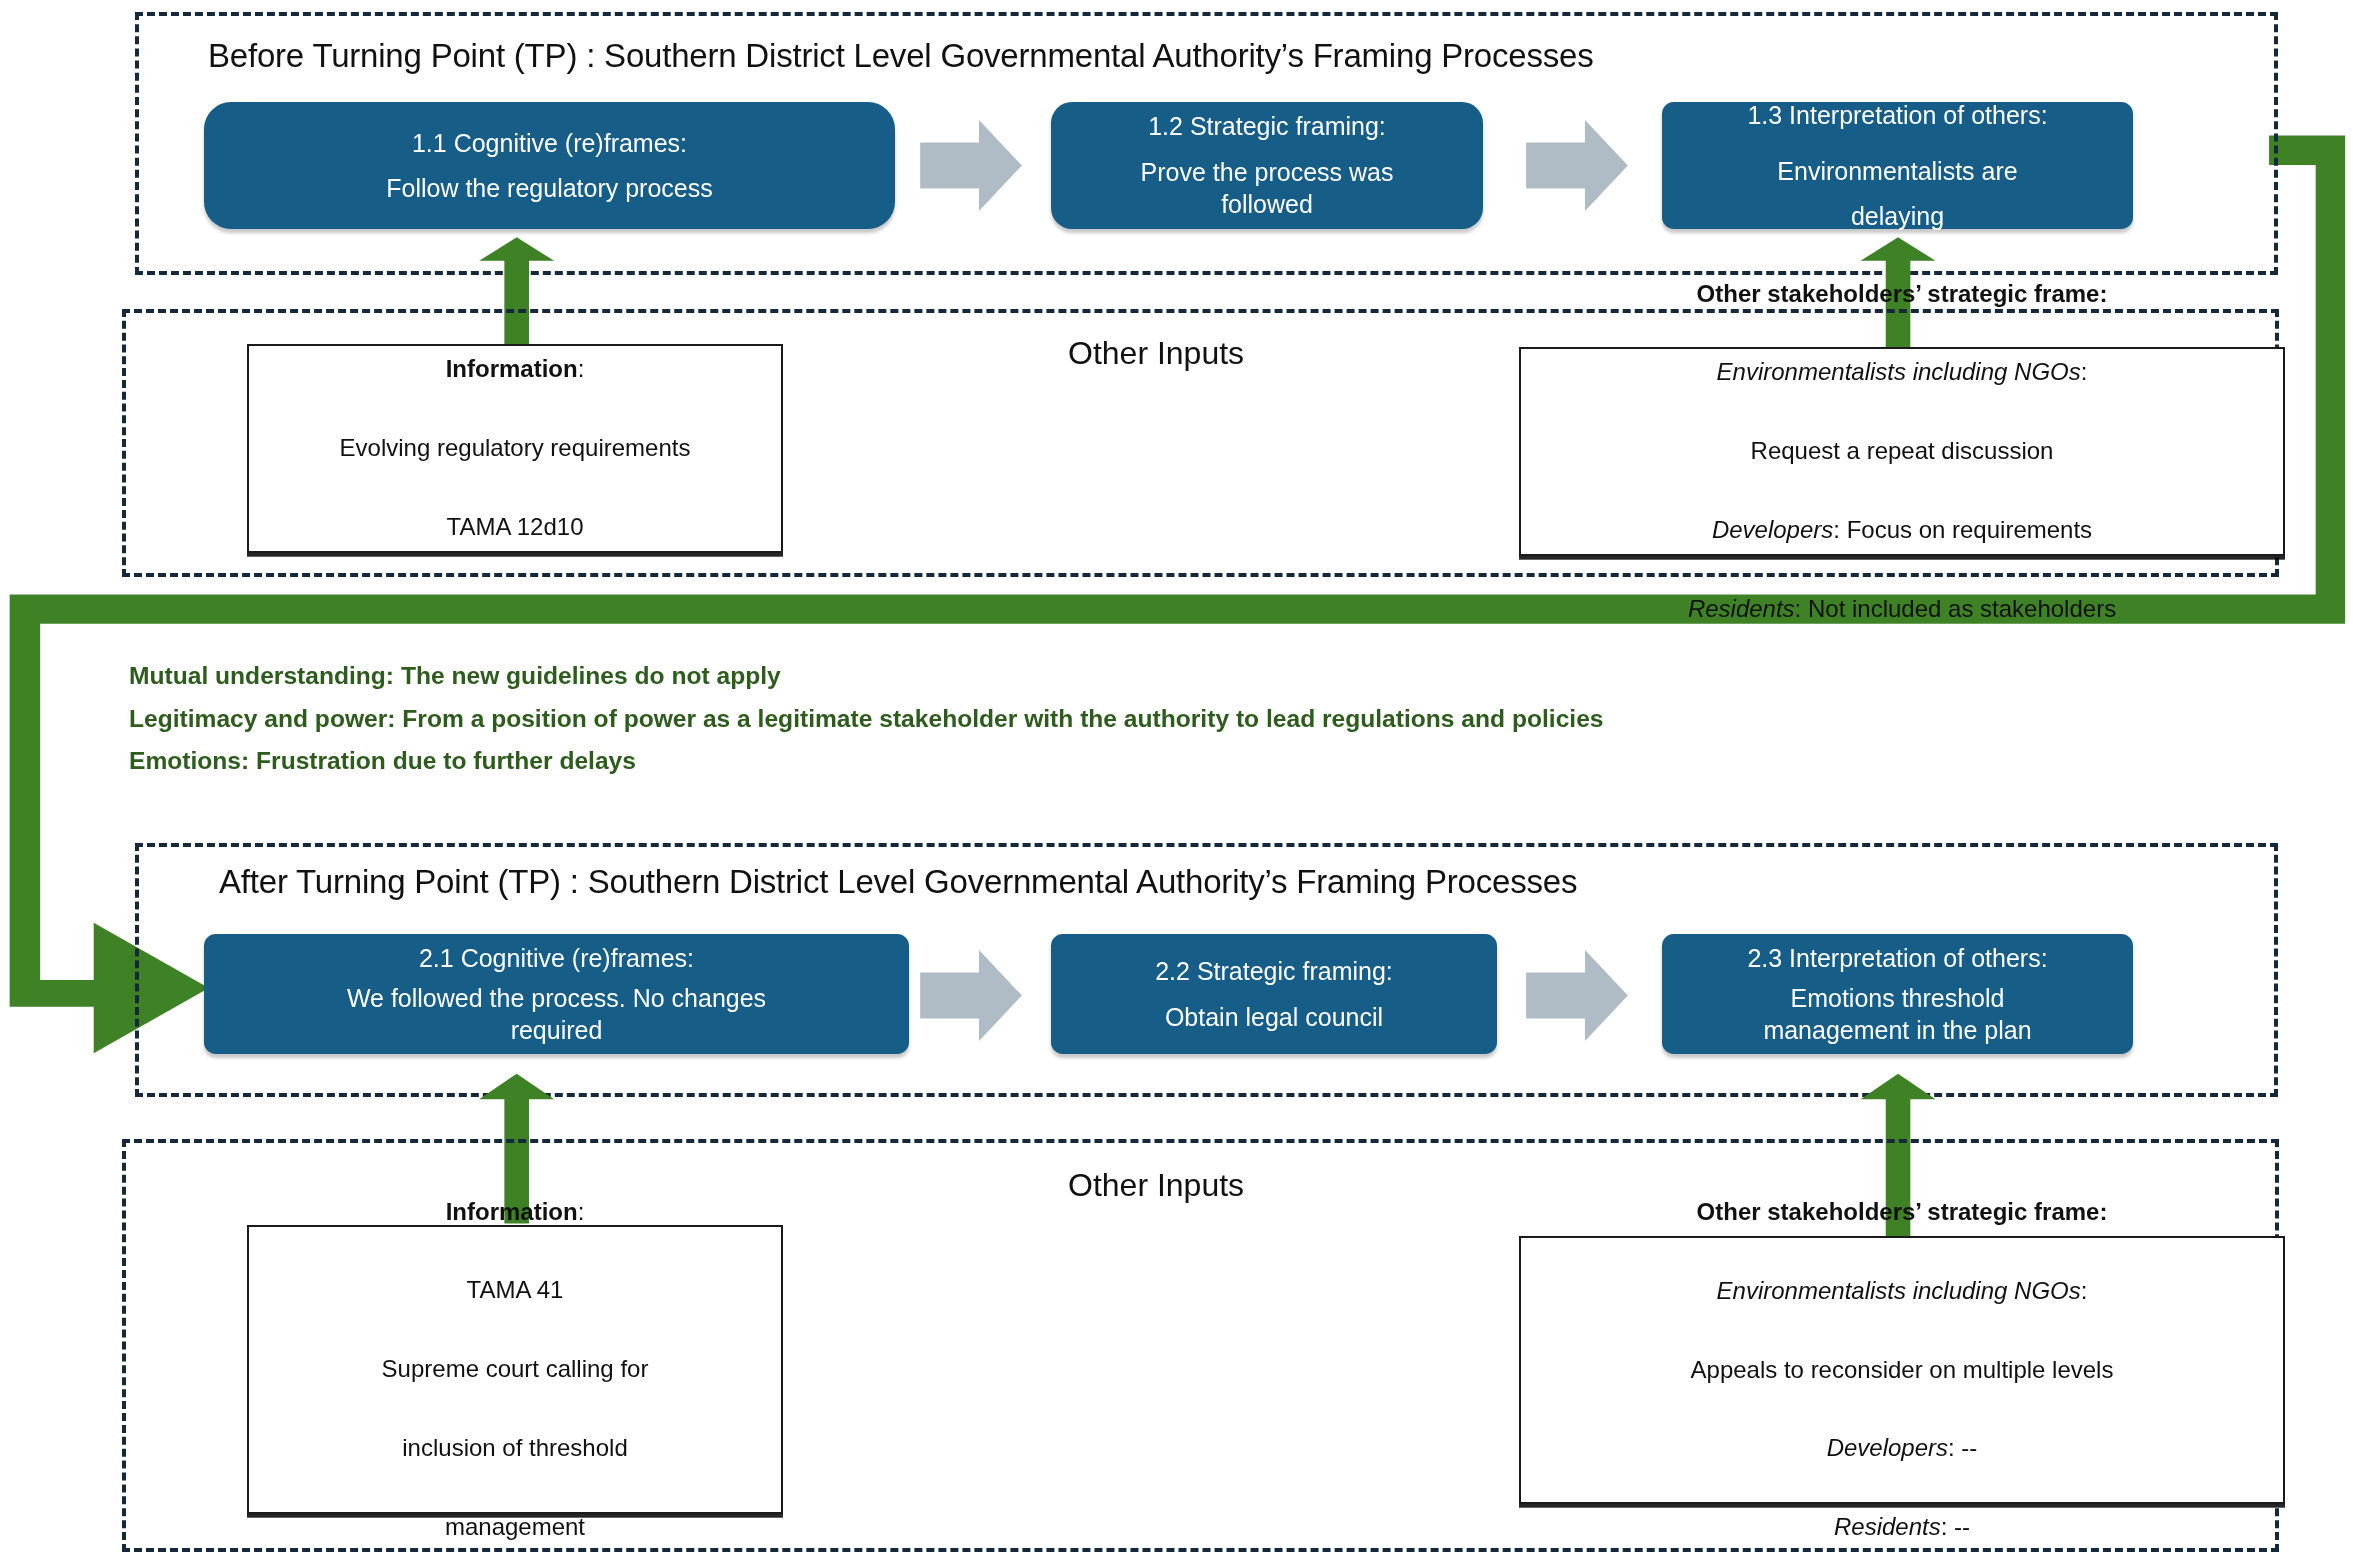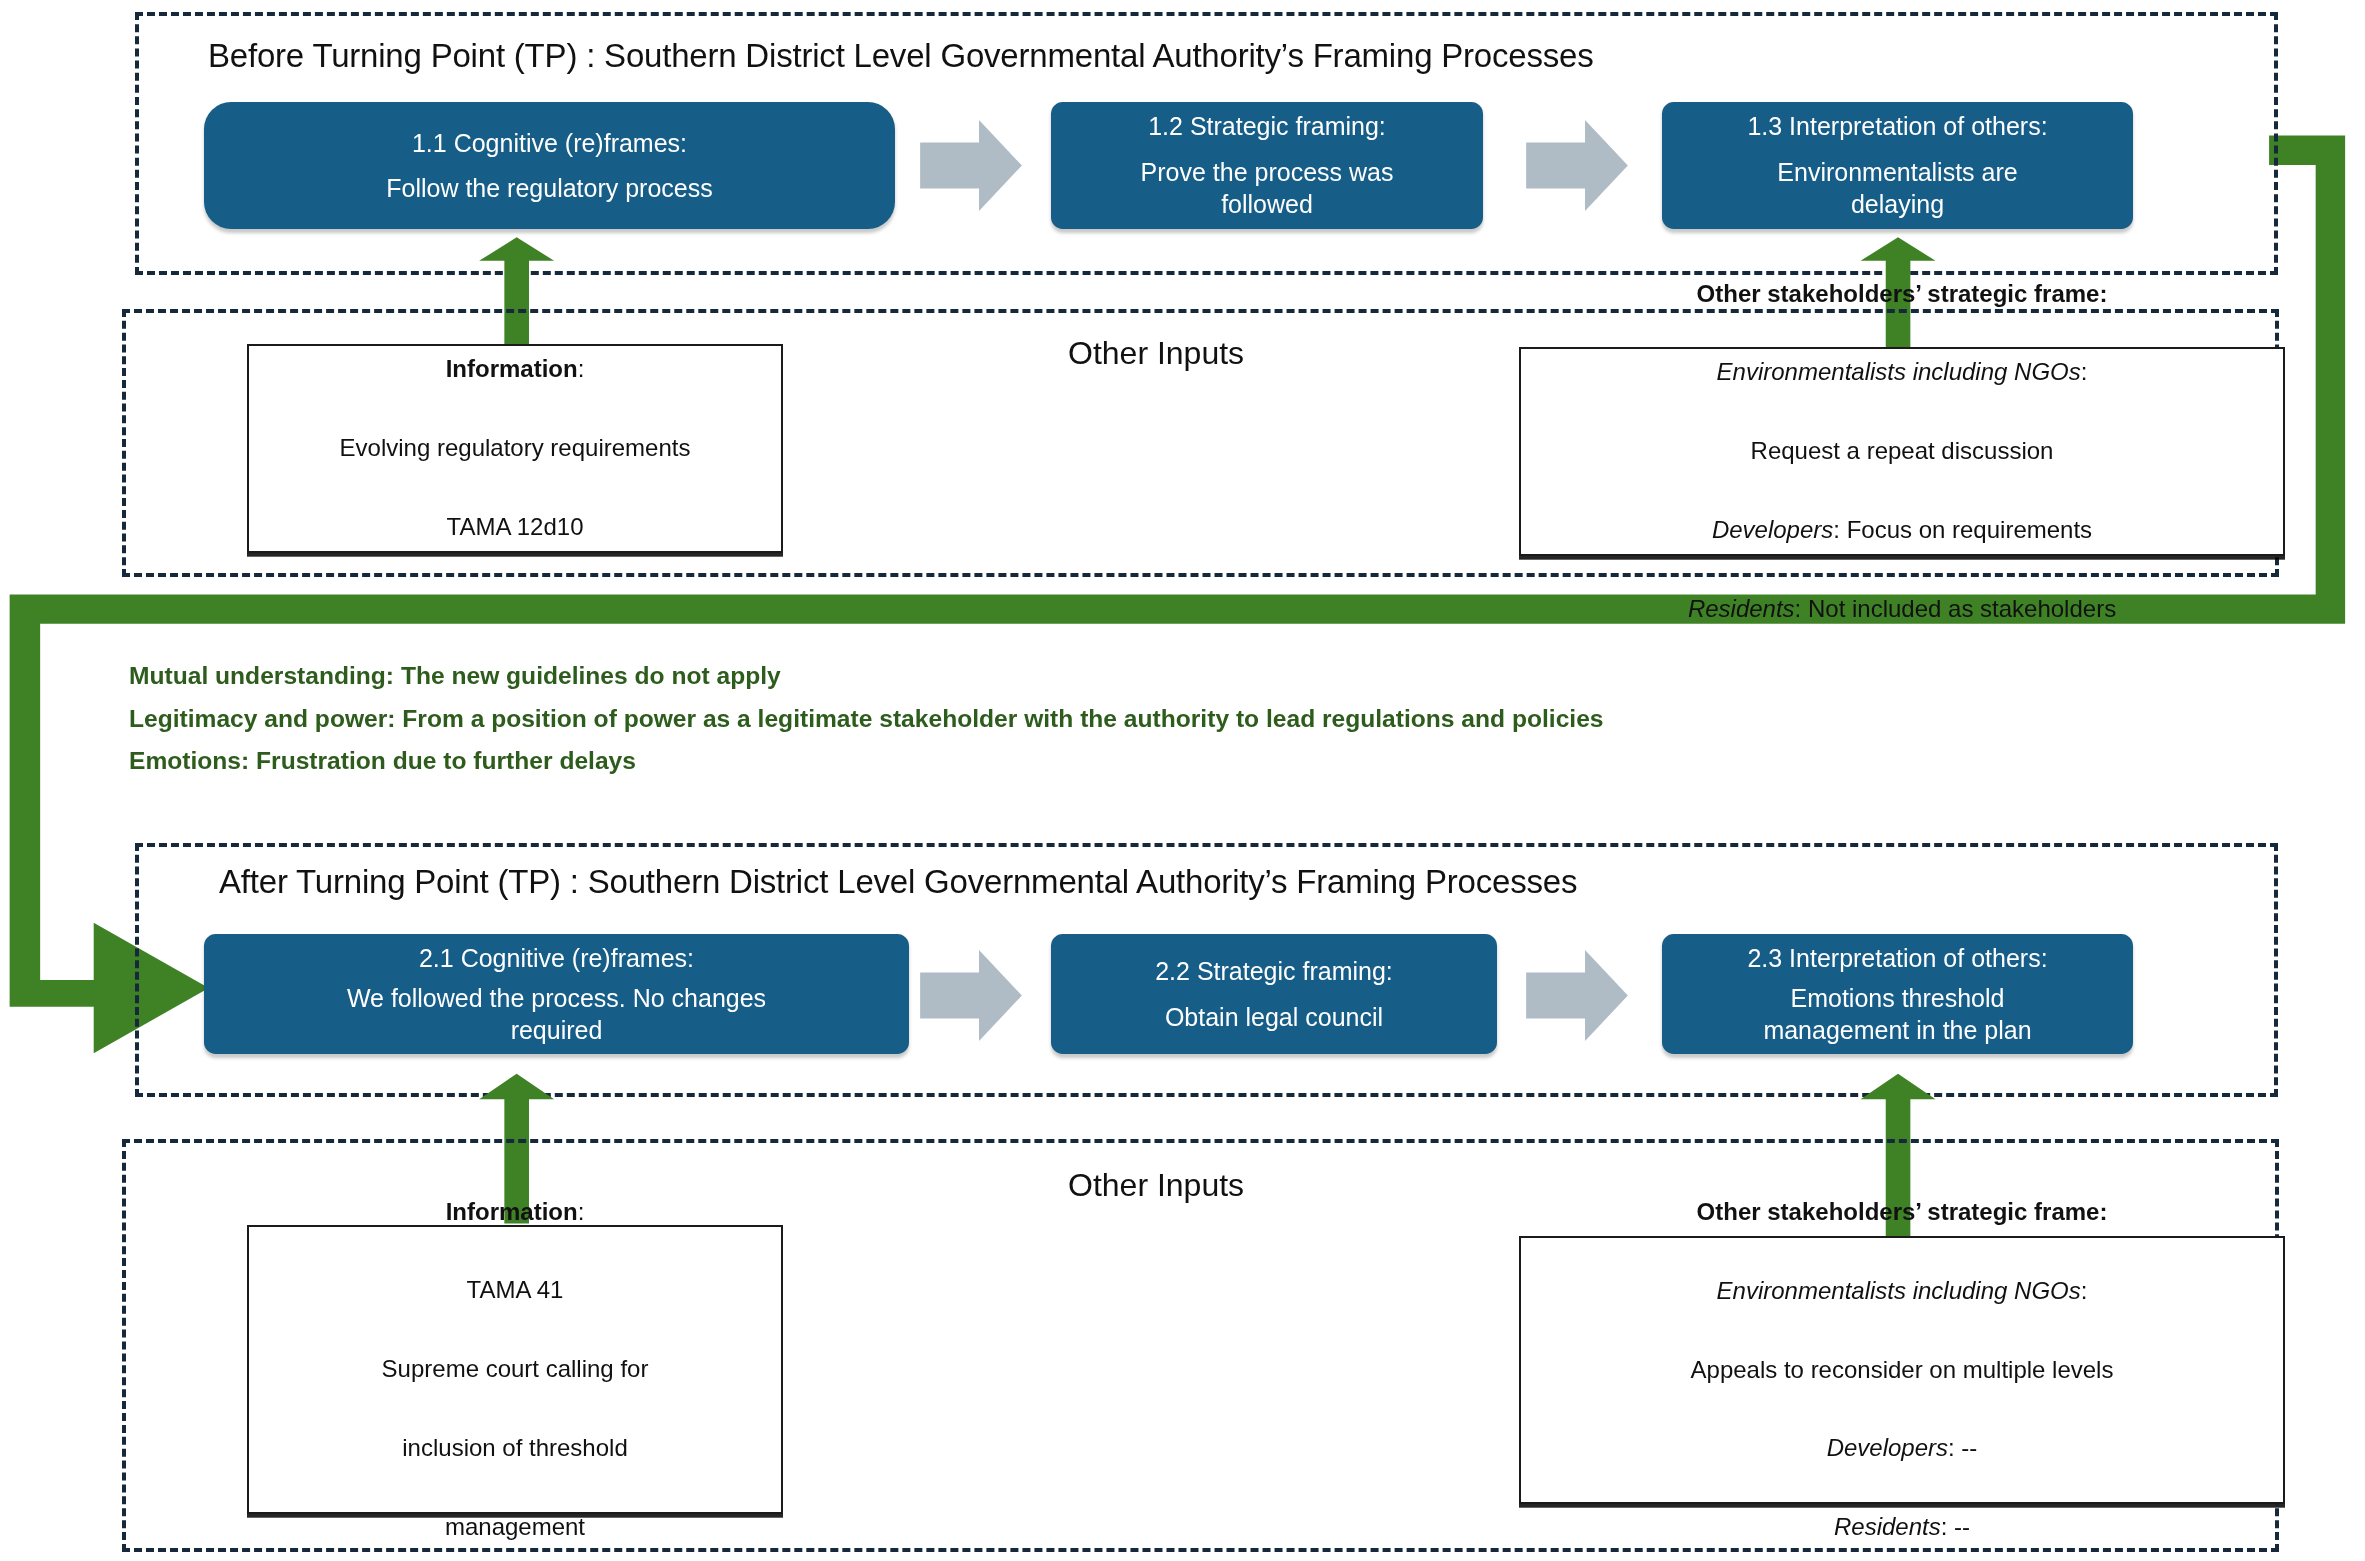--- a/index.html
+++ b/index.html
@@ -126,34 +126,34 @@
     <span class="gap"></span>
     <span class="ln">Follow the regulatory process</span>
   </div>
 
   <div class="chev" style="left:920px; top:120px; width:102px; height:91px;">
     <svg viewBox="0 0 190 170" width="102" height="91">
         <polygon points="0,42 110,42 110,0 190,85 110,170 110,128 0,128" fill="#afbcc6"></polygon>
       </svg>
   </div>
 
-  <div class="proc" style="left:1051px; top:102px; width:432px; height:127px;">
+  <div class="proc" style="left:1051px; top:102px; width:432px; height:127px;border-radius:21px;">
     <span class="ln">1.2 Strategic framing:</span>
     <span class="gap"></span>
     <span class="ln">Prove the process was</span>
     <span class="ln">followed</span>
   </div>
 
   <div class="chev" style="left:1526px; top:120px; width:102px; height:91px;">
     <svg viewBox="0 0 190 170" width="102" height="91">
         <polygon points="0,42 110,42 110,0 190,85 110,170 110,128 0,128" fill="#afbcc6"></polygon>
       </svg>
   </div>
 
-  <div class="proc" style="left:1662px; top:102px; width:471px; height:127px;">
+  <div class="proc" style="left:1662px; top:102px; width:471px; height:127px;gap:12px;">
     <span class="ln">1.3 Interpretation of others:</span>
     <span class="gap"></span>
     <span class="ln">Environmentalists are</span>
     <span class="ln">delaying</span>
   </div>
 
   <svg class="loop-svg" viewBox="0 0 4419 2917" preserveAspectRatio="none">
     <path d="M 942,660 L 942,487 L 895,487 L 965,443 L 1035,487 L 988,487 L 988,660 Z" fill="#3f8226"></path>
   </svg>
   <svg class="loop-svg" viewBox="0 0 4419 2917" preserveAspectRatio="none">

